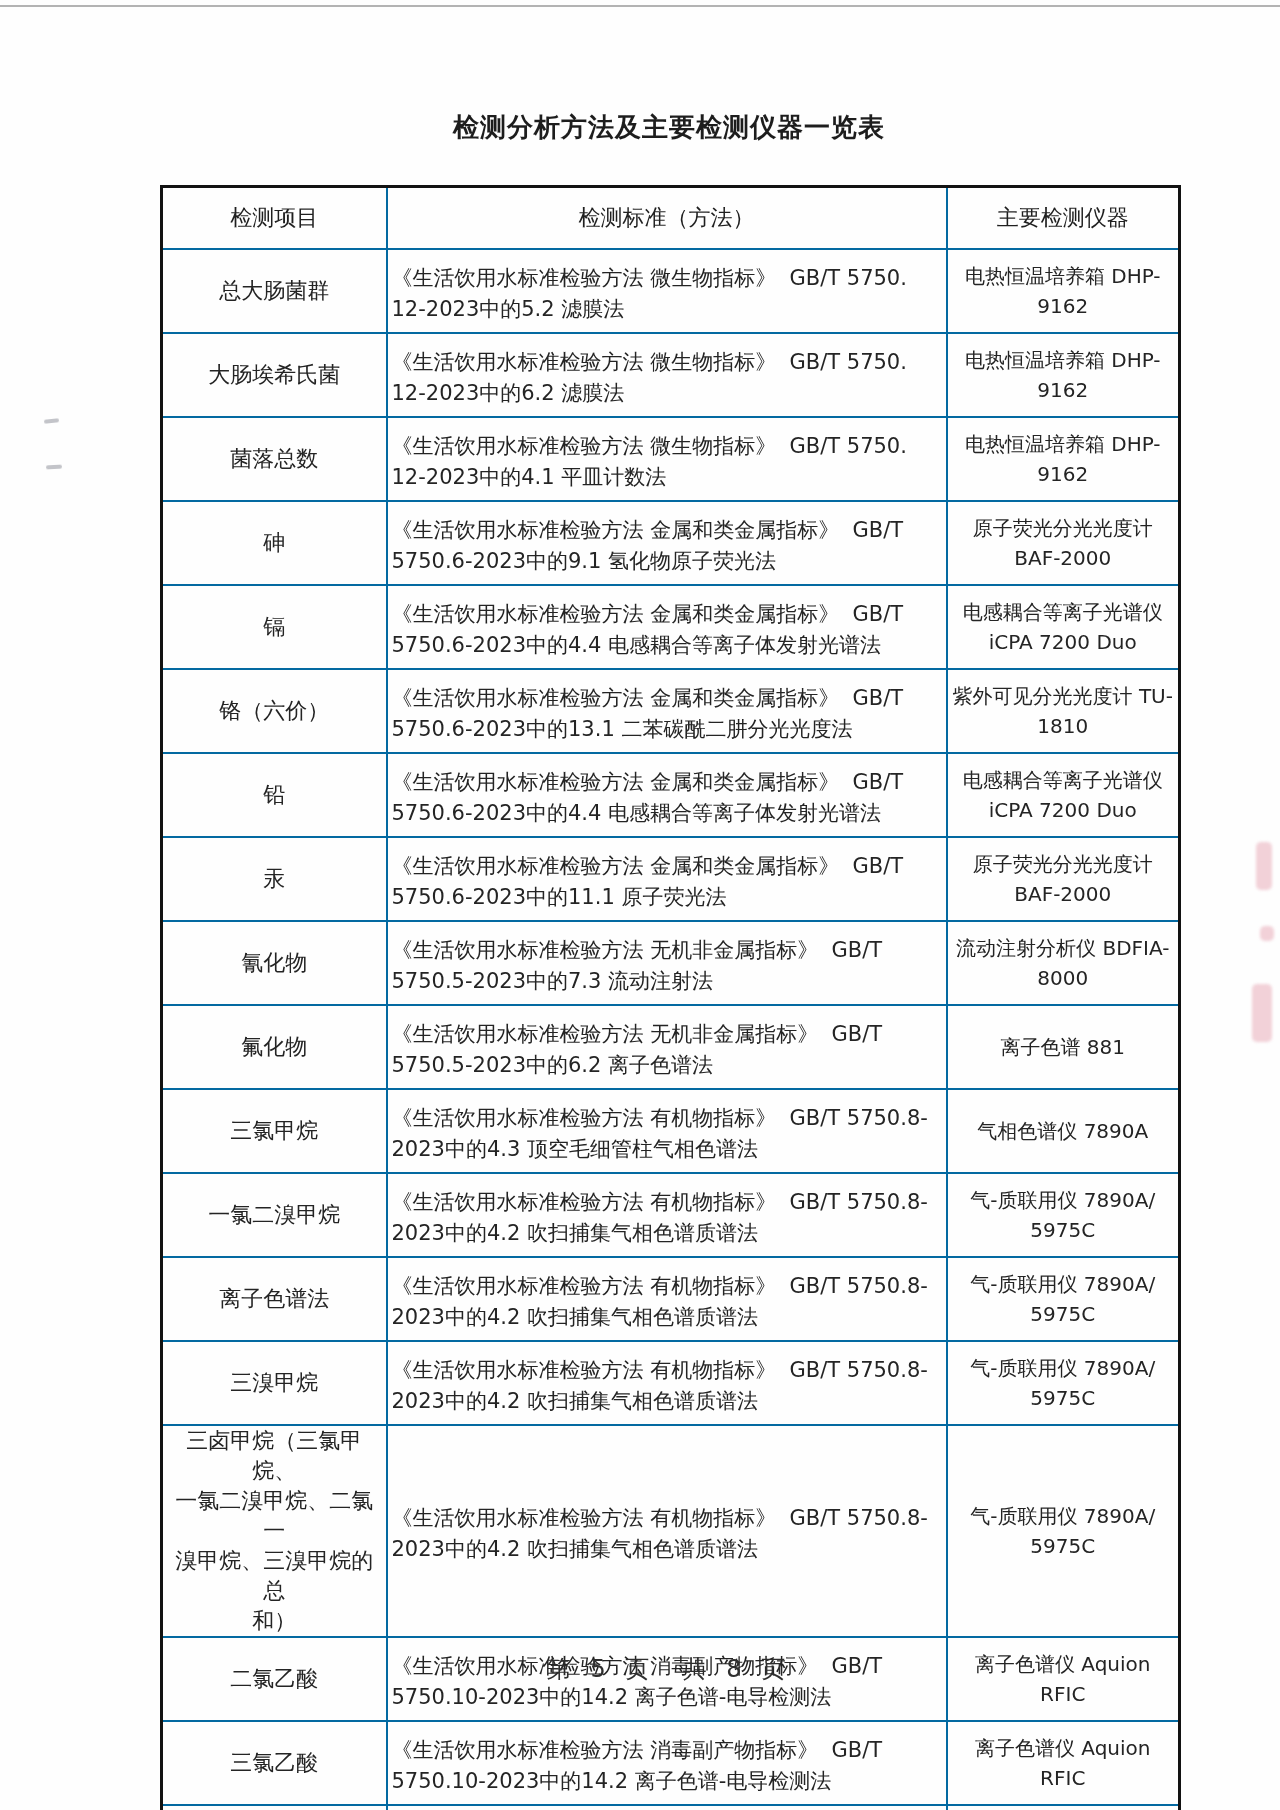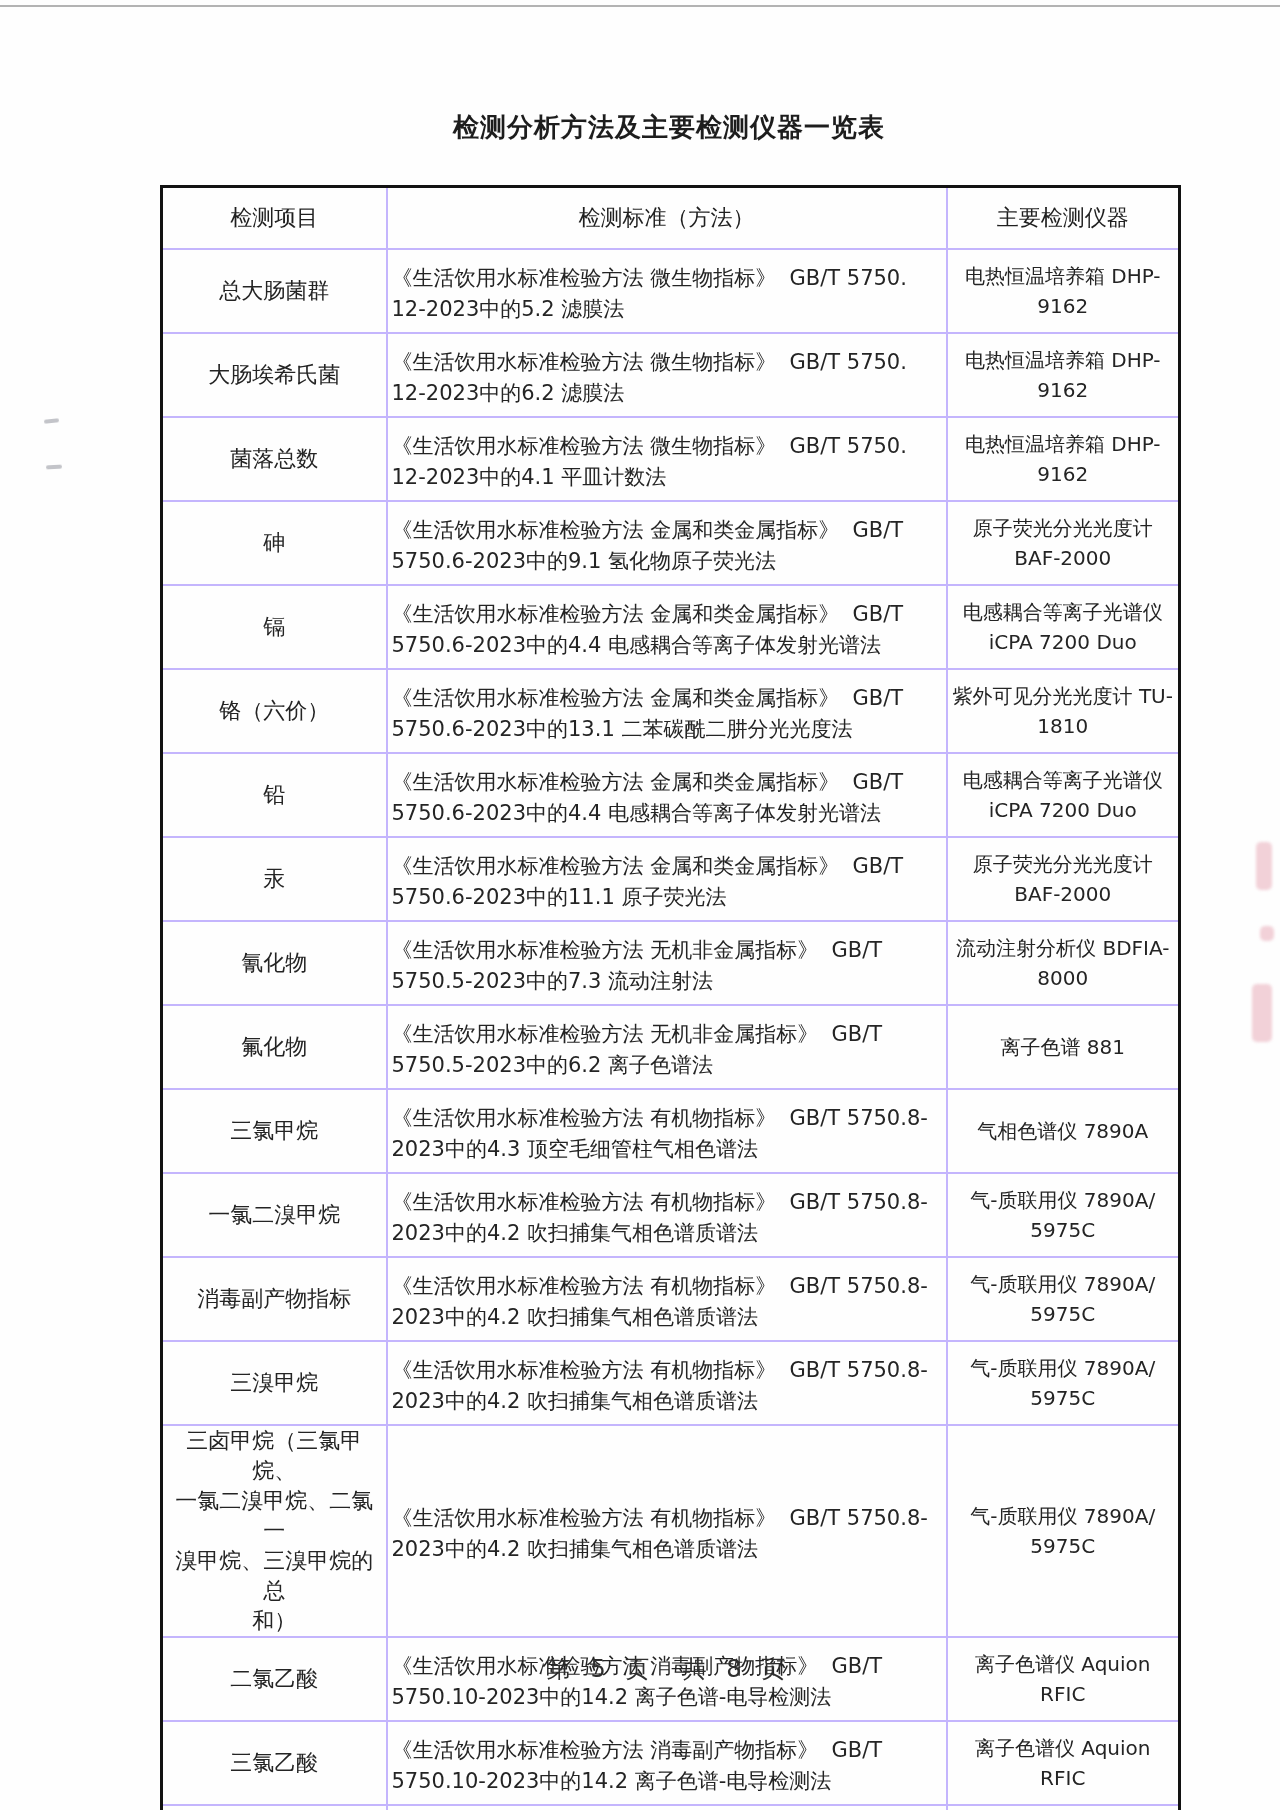--- a/index.html
+++ b/index.html
@@ -33,21 +33,21 @@
   }
   table.methods {
     position: absolute;
     top: 185px; left: 160px;
     width: 1018px;
     border-collapse: collapse;
     table-layout: fixed;
     border: 3px solid #121212;
   }
   table.methods th, table.methods td {
-    border: 2px solid #c4b5fd;
+    border: 2px solid #0369a1;
     vertical-align: middle;
     overflow: hidden;
   }
   tr.hdr { height: 62px; }
   th.h-cell {
     font-size: 22px;
     font-weight: 400;
     text-align: center;
     color: #1f1f1f;
   }
@@ -222,21 +222,21 @@
 
     <tr class="r">
       <td class="c-item">一氯二溴甲烷</td>
       <td class="c-method">《生活饮用水标准检验方法 有机物指标》  GB/T 5750.8-
 2023中的4.2 吹扫捕集气相色谱质谱法</td>
       <td class="c-instr">气-质联用仪 7890A/
 5975C</td>
     </tr>
 
     <tr class="r">
-      <td class="c-item">消毒副产物指标</td>
+      <td class="c-item">离子色谱法</td>
       <td class="c-method">《生活饮用水标准检验方法 有机物指标》  GB/T 5750.8-
 2023中的4.2 吹扫捕集气相色谱质谱法</td>
       <td class="c-instr">气-质联用仪 7890A/
 5975C</td>
     </tr>
 
     <tr class="r">
       <td class="c-item">三溴甲烷</td>
       <td class="c-method">《生活饮用水标准检验方法 有机物指标》  GB/T 5750.8-
 2023中的4.2 吹扫捕集气相色谱质谱法</td>

